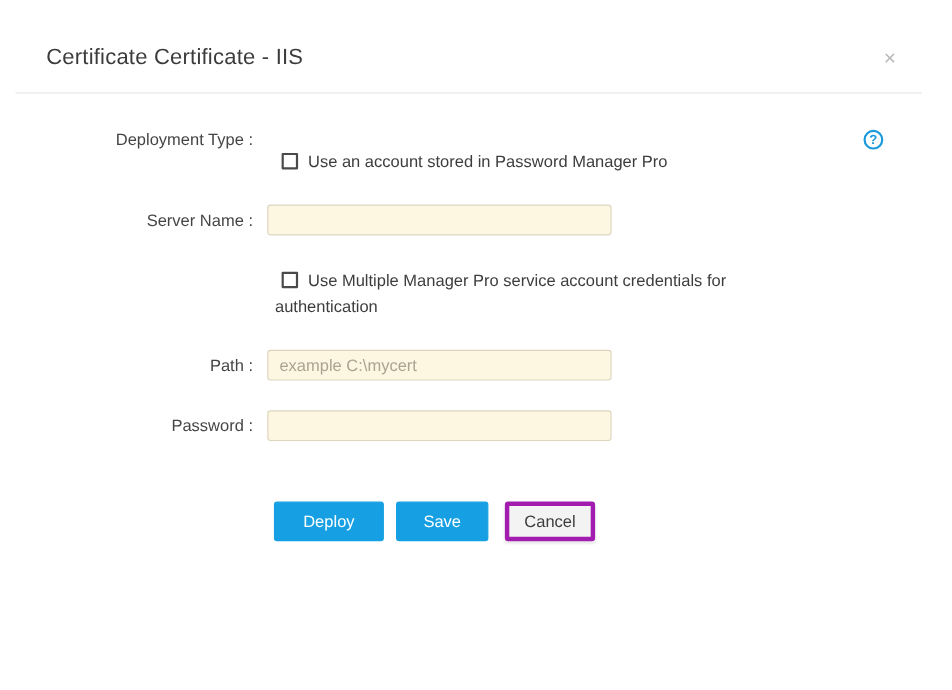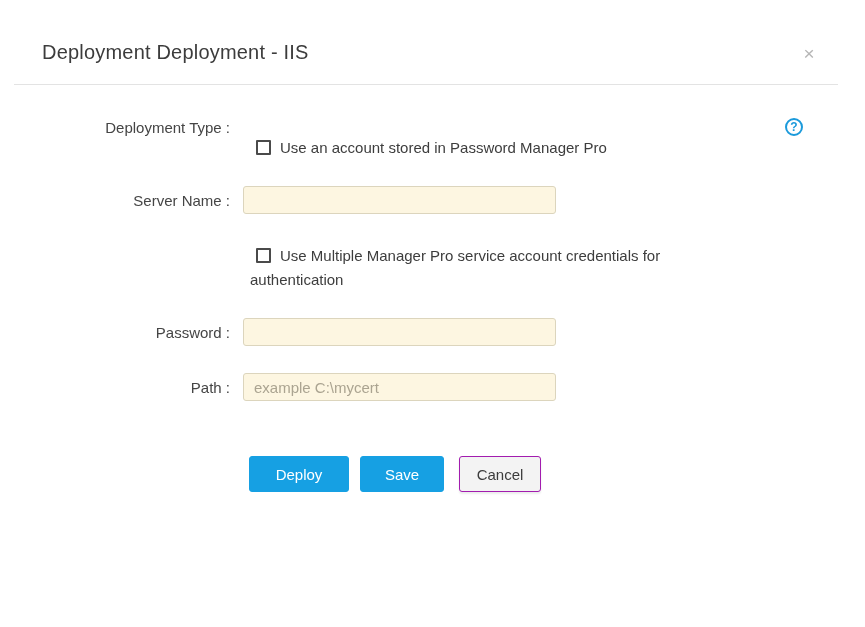--- a/index.html
+++ b/index.html
@@ -86,31 +86,31 @@
   .btn {
     height: 36px; border-radius: 3px; font-size: 15px;
     font-family: "Liberation Sans", sans-serif;
     cursor: pointer; border: 1px solid transparent;
     display: inline-flex; align-items: center; justify-content: center;
   }
   .btn-primary { background: #16a0e3; color: #ffffff; border-color: #16a0e3; }
   .btn-deploy { width: 100px; margin-right: 11px; }
   .btn-save { width: 84px; margin-right: 15px; }
   .btn-cancel {
-    width: 82px; background: #f3f3f3; color: #3c3c3c; border: 1px solid #a21caf;
+    width: 82px; background: #f3f3f3; color: #3c3c3c; border: 4px solid #a21caf;
     box-shadow: 0 2px 2px rgba(0,0,0,0.08);
   }
 </style>
 </head>
 <body>
 
 <div class="dialog">
 
   <div class="dlg-header">
-    <h1 class="dlg-title">Deployment Deployment - IIS</h1>
+    <h1 class="dlg-title">Certificate Certificate - IIS</h1>
     <button class="close-btn">×</button>
   </div>
   <hr class="dlg-divider">
 
   <div class="dlg-form">
 
     <div class="row row-deployment">
       <div class="row-label">Deployment Type :</div>
       <span class="help-icon">?</span>
     </div>
@@ -123,27 +123,27 @@
       <div class="row-label">Server Name :</div>
       <input type="text" class="text-input" placeholder="" style="">
     </div>
 
     <div class="cb-row cb-row-2">
       <label class="cb-label"><span class="checkbox"></span><span>Use Multiple Manager Pro service account credentials for authentication</span></label>
     </div>
 
 
     <div class="row row-input">
-      <div class="row-label">Password :</div>
-      <input type="password" class="text-input" placeholder="" style="">
+      <div class="row-label">Path :</div>
+      <input type="text" class="text-input" placeholder="example C:\mycert" style="">
     </div>
 
     <div class="row row-input">
-      <div class="row-label">Path :</div>
-      <input type="text" class="text-input" placeholder="example C:\mycert" style="">
+      <div class="row-label">Password :</div>
+      <input type="password" class="text-input" placeholder="" style="">
     </div>
 
     <div class="btn-row">
       <button class="btn btn-primary btn-deploy">Deploy</button>
       <button class="btn btn-primary btn-save">Save</button>
       <button class="btn btn-cancel">Cancel</button>
     </div>
 
   </div>
 </div>

